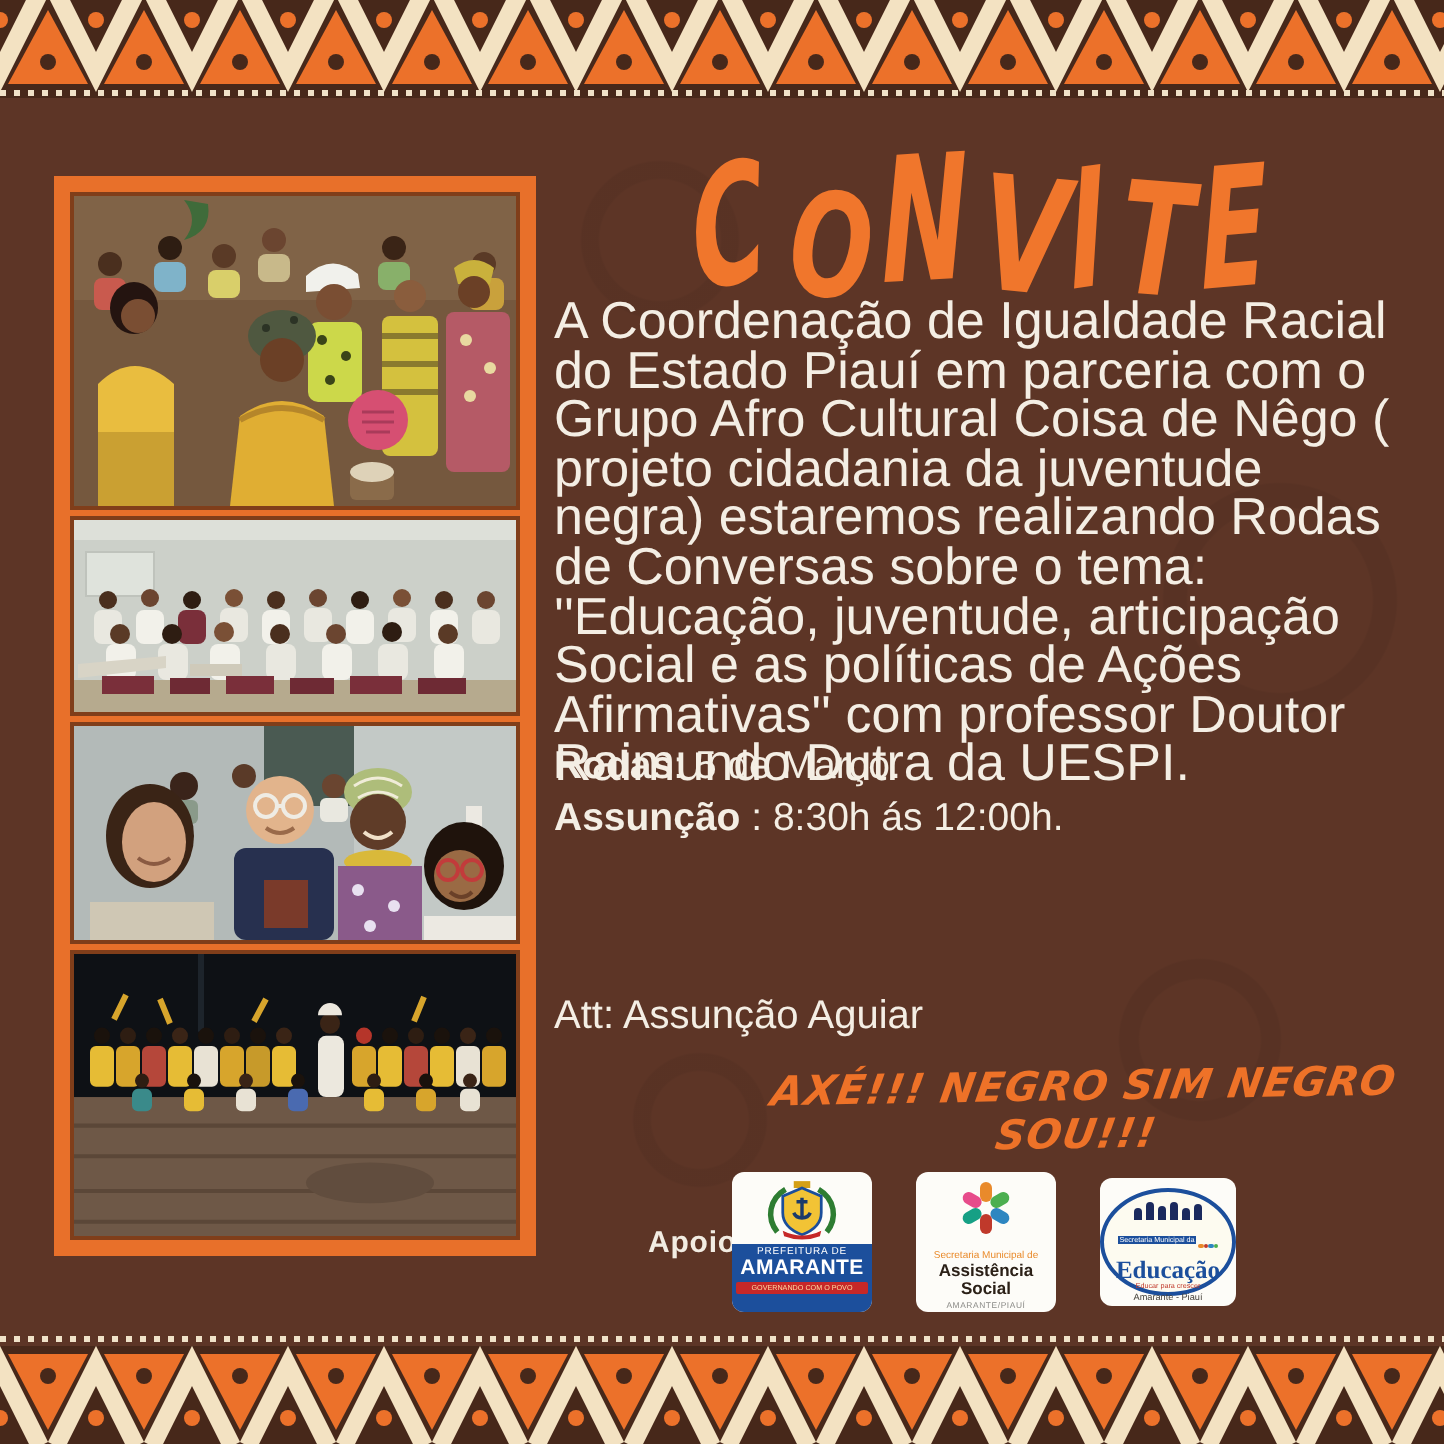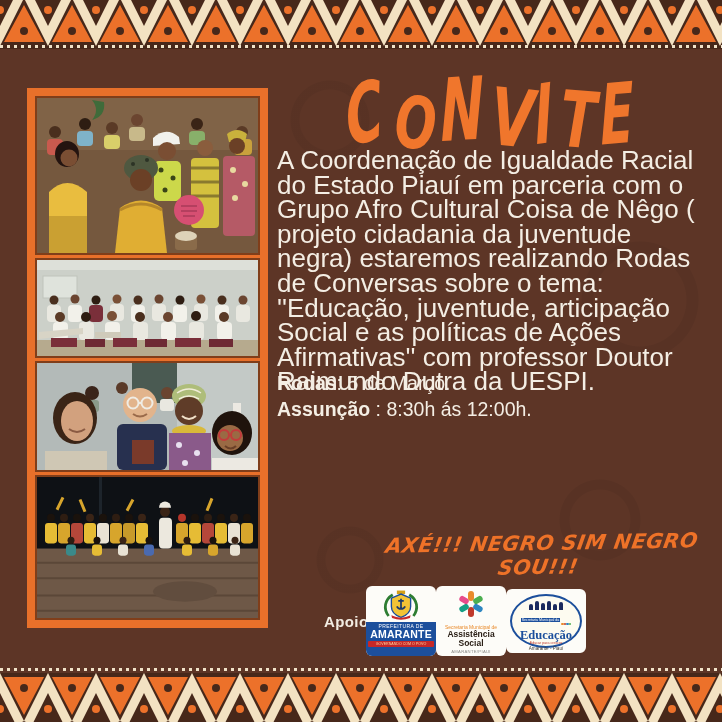--- a/index.html
+++ b/index.html
@@ -51,33 +51,33 @@
   .detail-label{font-weight:bold;}
   .signature{position:absolute;left:277px;top:497px;color:#f4eee4;font-size:20px;}
   .slogan{
     position:absolute;left:379px;top:531px;width:322px;text-align:center;
     color:#ee7228;font-weight:bold;font-style:italic;
     font-family:"DejaVu Sans", sans-serif;font-size:20.5px;letter-spacing:.5px;
     transform:skewX(-10deg) rotate(-1deg);
   }
   
   .apoio{position:absolute;left:324px;top:613px;color:#f2ece2;font-size:15px;font-weight:bold;letter-spacing:.4px;}
-  .logos{position:absolute;left:366px;top:586px;display:flex;gap:0;align-items:flex-start;}
+  .logos{position:absolute;left:366px;top:586px;display:flex;gap:22px;align-items:flex-start;}
   .logo{background:#fdfcf8;border-radius:6px;box-sizing:border-box;overflow:hidden;text-align:center;}
   .logo1{width:70px;height:70px;display:flex;flex-direction:column;}
   .logo1 svg{margin:2px auto 0;}
   .logo1-band{background:#1c4f9c;color:#fff;flex:1;padding-top:1px;}
   .logo1-top{font-size:5px;letter-spacing:.4px;}
   .logo1-name{font-size:10.5px;font-weight:bold;letter-spacing:.2px;line-height:11px;}
   .logo1-bottom{font-size:3.6px;color:#ffd9a0;background:#c62828;margin:1px 2px 2px;padding:1px 0;border-radius:1px;}
   .logo2{width:70px;height:70px;padding-top:3px;}
   .logo2-top{font-size:5px;color:#e98a2b;margin-top:1px;}
   .logo2-name{font-size:8.5px;font-weight:bold;color:#2b2017;line-height:9px;}
   .logo2-bottom{font-size:4.2px;color:#8a8a86;margin-top:1px;letter-spacing:.3px;}
-  .logo3{width:80px;height:64px;margin-top:3px;display:flex;align-items:center;justify-content:center;}
+  .logo3{width:68px;height:64px;margin-top:3px;display:flex;align-items:center;justify-content:center;}
   .logo3-oval{
     width:72px;height:54px;border:2.5px solid #1c4f9c;border-radius:50%;
     background:#fdfbf0;box-sizing:border-box;padding-top:5px;
   }
   .logo3-sil{display:flex;justify-content:center;gap:2px;align-items:flex-end;height:9px;}
   .logo3-sil i{display:block;width:4px;background:#1b2a5e;border-radius:2px 2px 0 0;}
   .logo3-toprow{display:flex;justify-content:center;align-items:center;gap:1px;margin-top:1px;}
   .logo3-top{font-size:3.6px;color:#fff;background:#1c4f9c;padding:0 1px;}
   .logo3-dots i{display:inline-block;width:2.5px;height:2.5px;border-radius:50%;}
   .logo3-name{font-size:12.5px;font-weight:bold;color:#1c4f9c;line-height:12px;font-family:"Liberation Serif", serif;}
@@ -326,20 +326,21 @@
       <span class="title-letter">E</span>
     </div>
 
   <div class="paragraph">A Coordenação de Igualdade Racial do Estado Piauí em parceria com o Grupo Afro Cultural Coisa de Nêgo ( projeto cidadania da juventude negra) estaremos realizando Rodas de Conversas sobre o tema: ''Educação, juventude, articipação Social e as políticas de Ações Afirmativas'' com professor Doutor Raimundo Dutra da UESPI.</div>
 
   <div class="details">
     <div><span class="detail-label">Rodas</span><span>: 5 de Março.</span></div>
     <div><span class="detail-label">Assunção</span><span> : 8:30h ás 12:00h.</span></div>
   </div>
 
+  <div class="signature">Att: Assunção Aguiar</div>
 
   <div class="slogan">AXÉ!!! NEGRO SIM NEGRO SOU!!!</div>
 
   <div class="apoio">Apoio</div>
 
   <div class="logos">
 
     <div class="logo logo1">
       <svg width="44" height="34" viewBox="0 0 64 44">
         <path d="M14 38 C6 28 8 14 20 7" fill="none" stroke="#2e7d32" stroke-width="4"></path>

